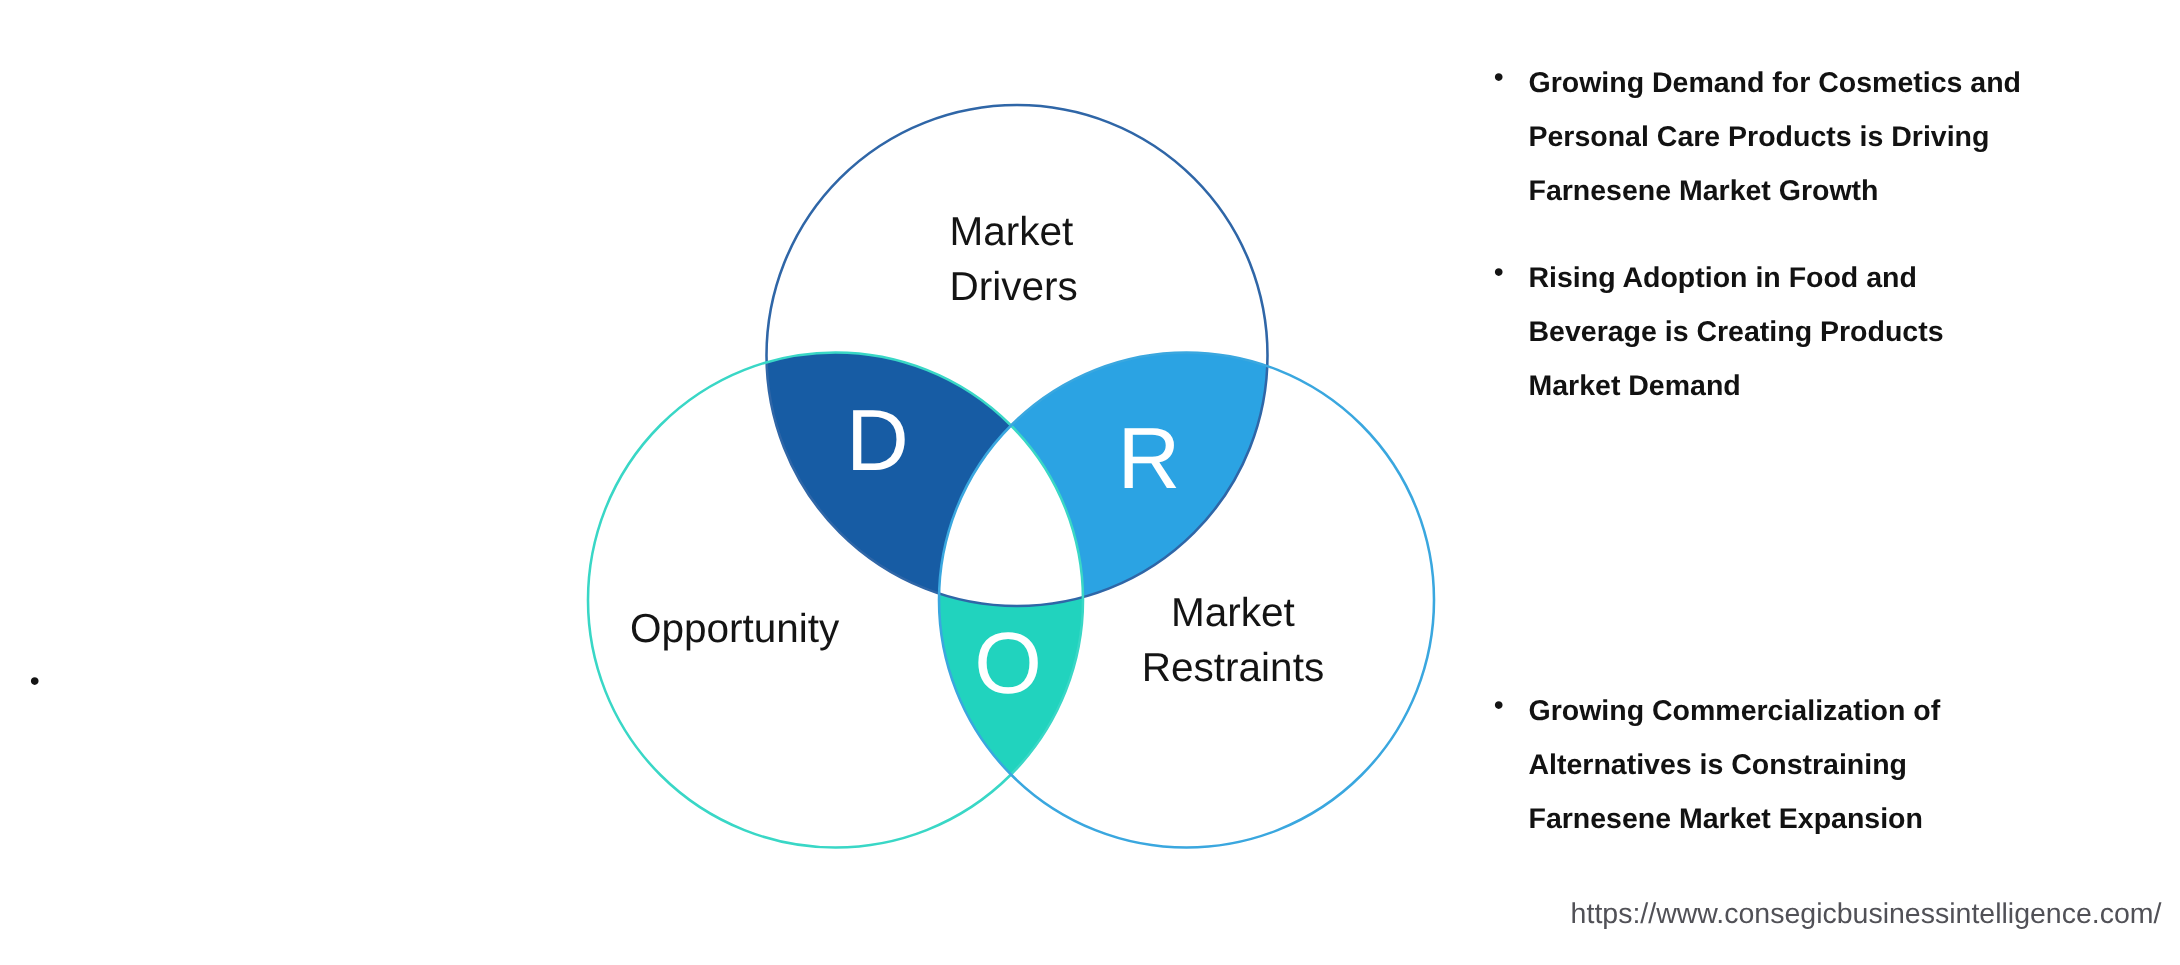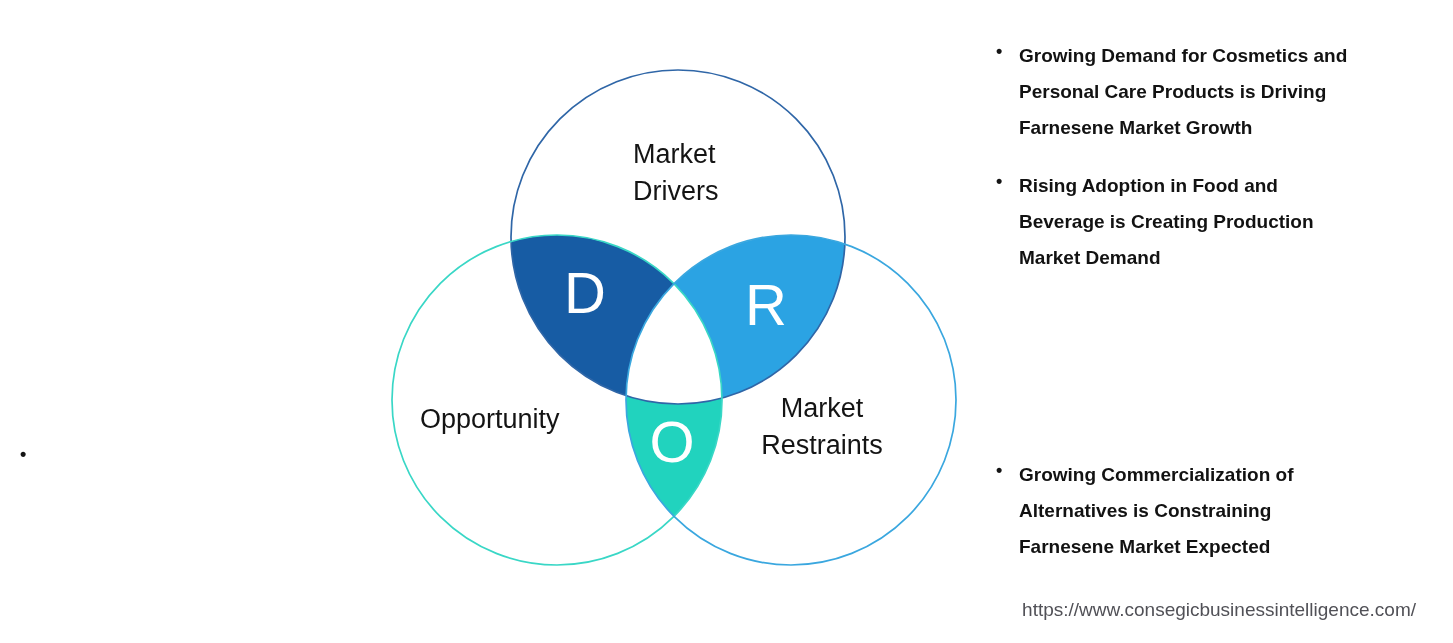--- a/index.html
+++ b/index.html
@@ -44,21 +44,21 @@
   }
   .bullet-text{
     font-size:19px;
     line-height:36px;
     font-weight:600;
     color:#121212;
     white-space:pre-line;
   }
   .source-url{
     position:absolute;
-    left:976px;
+    left:1001px;
     top:598px;
     width:440px;
     font-size:19px;
     line-height:24px;
     font-weight:400;
     color:#515157;
     text-align:right;
   }
 </style>
 </head>
@@ -114,31 +114,31 @@
   <div class="bullet-list" style="left:996px; top:38px; width:430px;">
     <div class="bullet-item">
       <span class="bullet-marker">•</span>
       <div class="bullet-text">Growing Demand for Cosmetics and
 Personal Care Products is Driving
 Farnesene Market Growth</div>
     </div>
     <div class="bullet-item">
       <span class="bullet-marker">•</span>
       <div class="bullet-text">Rising Adoption in Food and
-Beverage is Creating Production
+Beverage is Creating Products
 Market Demand</div>
     </div>
   </div>
 
   <div class="bullet-list" style="left:996px; top:457px; width:430px;">
     <div class="bullet-item">
       <span class="bullet-marker">•</span>
       <div class="bullet-text">Growing Commercialization of
 Alternatives is Constraining
-Farnesene Market Expected</div>
+Farnesene Market Expansion</div>
     </div>
   </div>
 
   <div class="bullet-list" style="left:20px; top:441px; width:340px;">
     <div class="bullet-item">
       <span class="bullet-marker">•</span>
     </div>
   </div>
 
   <div class="source-url">https://www.consegicbusinessintelligence.com/</div>

